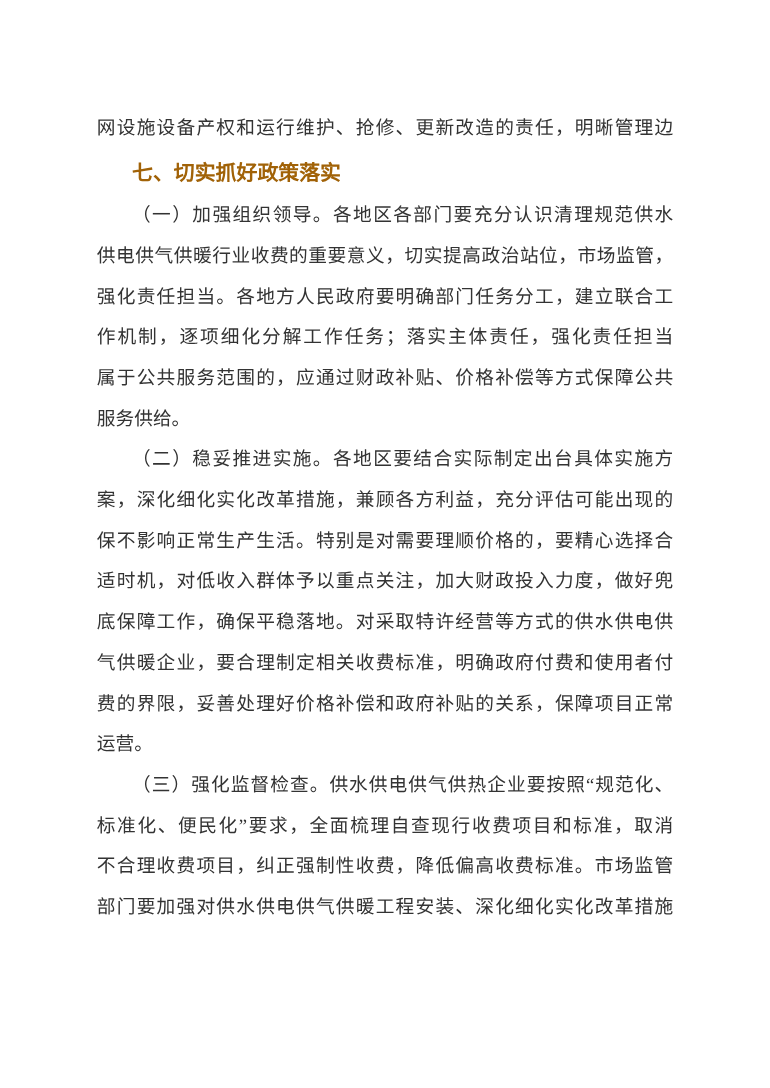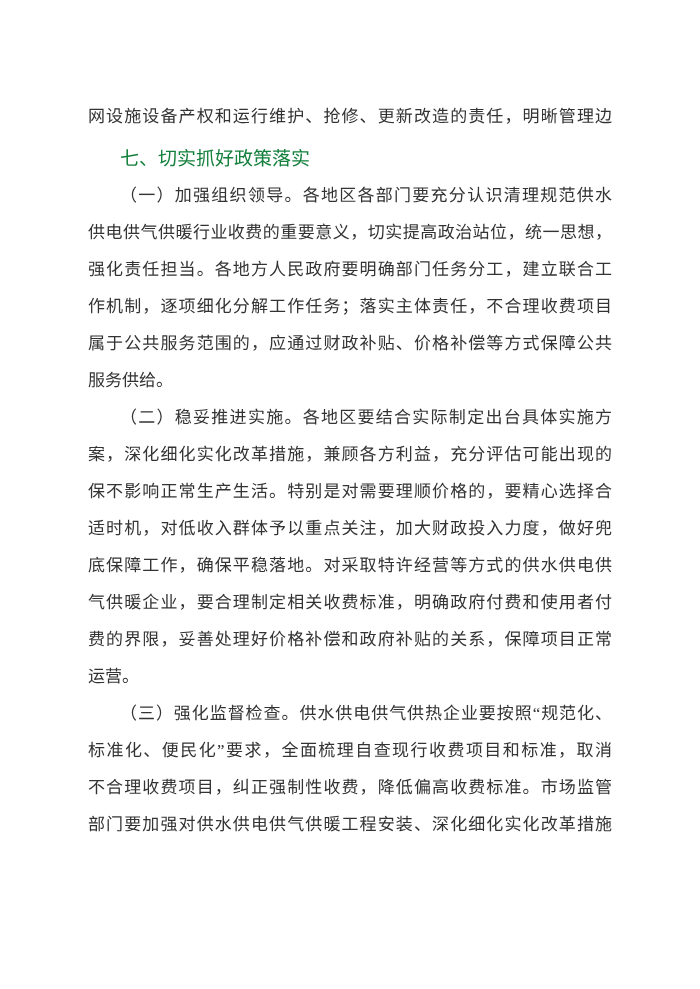--- a/index.html
+++ b/index.html
@@ -31,46 +31,46 @@
     text-align-last: justify;
     overflow: visible;
   }
   .line.ragged {
     text-align-last: left;
   }
   .line.indent {
     text-indent: 32px;
   }
   .block.heading .line {
-    font-weight: normal;
+    font-weight: bold;
     font-size: 19px;
     font-family: "Liberation Serif", "DejaVu Serif", serif;
     text-align-last: left;
     margin-top: 5px;
-    color: #15803d;
+    color: #a16207;
   }
   .lead {
   }
 </style>
 </head>
 <body>
 
 <div class="page">
   <div class="text-block">
       <div class="block body">
         <div class="line">网设施设备产权和运行维护、抢修、更新改造的责任，明晰管理边</div>
       </div>
       <div class="block heading">
         <div class="line ragged indent">七、切实抓好政策落实</div>
       </div>
       <div class="block body">
         <div class="line indent"><span class="lead">（一）加强组织领导。</span>各地区各部门要充分认识清理规范供水</div>
-        <div class="line">供电供气供暖行业收费的重要意义，切实提高政治站位，统一思想，</div>
+        <div class="line">供电供气供暖行业收费的重要意义，切实提高政治站位，市场监管，</div>
         <div class="line">强化责任担当。各地方人民政府要明确部门任务分工，建立联合工</div>
-        <div class="line">作机制，逐项细化分解工作任务；落实主体责任，不合理收费项目</div>
+        <div class="line">作机制，逐项细化分解工作任务；落实主体责任，强化责任担当</div>
         <div class="line">属于公共服务范围的，应通过财政补贴、价格补偿等方式保障公共</div>
         <div class="line ragged">服务供给。</div>
       </div>
       <div class="block body">
         <div class="line indent"><span class="lead">（二）稳妥推进实施。</span>各地区要结合实际制定出台具体实施方</div>
         <div class="line">案，深化细化实化改革措施，兼顾各方利益，充分评估可能出现的</div>
         <div class="line">保不影响正常生产生活。特别是对需要理顺价格的，要精心选择合</div>
         <div class="line">适时机，对低收入群体予以重点关注，加大财政投入力度，做好兜</div>
         <div class="line">底保障工作，确保平稳落地。对采取特许经营等方式的供水供电供</div>
         <div class="line">气供暖企业，要合理制定相关收费标准，明确政府付费和使用者付</div>

